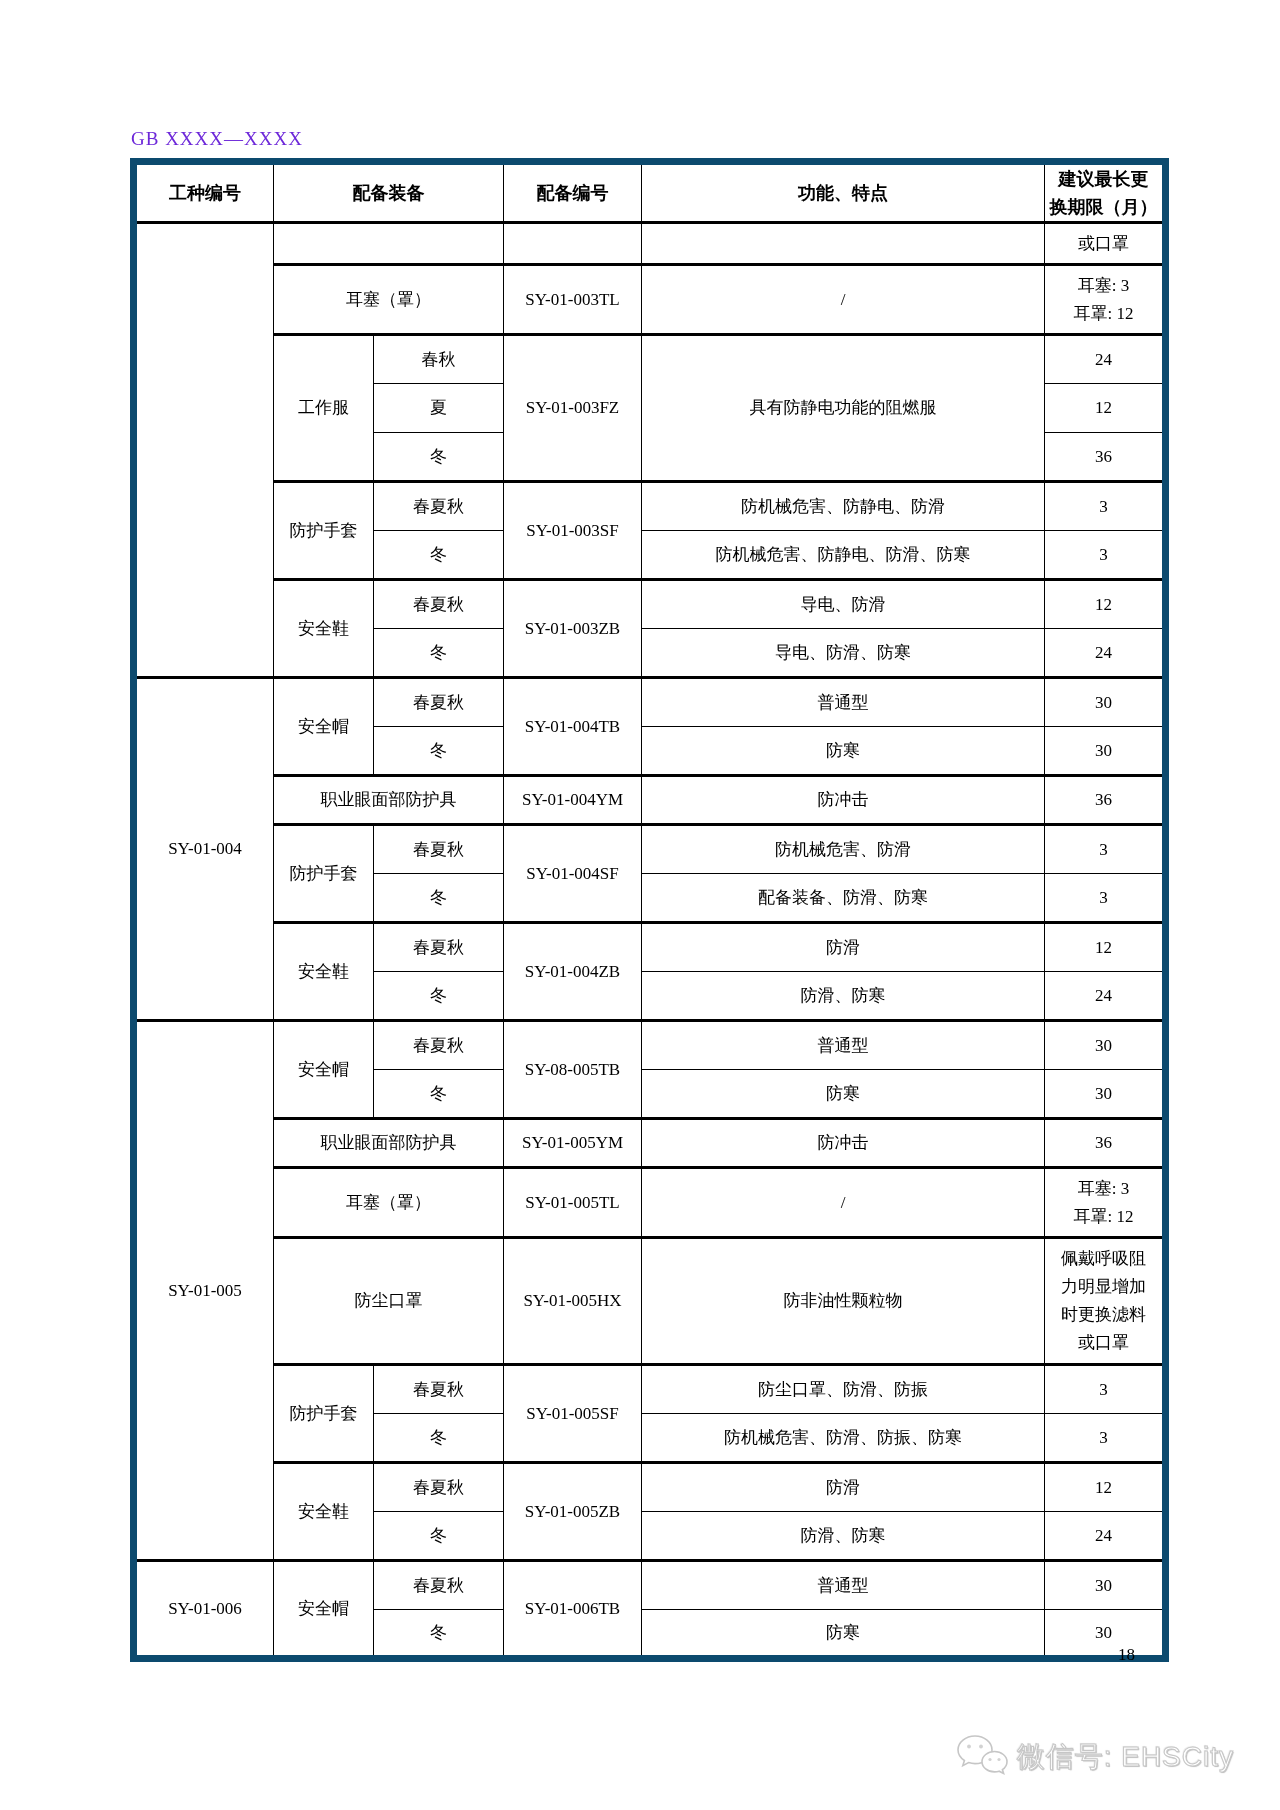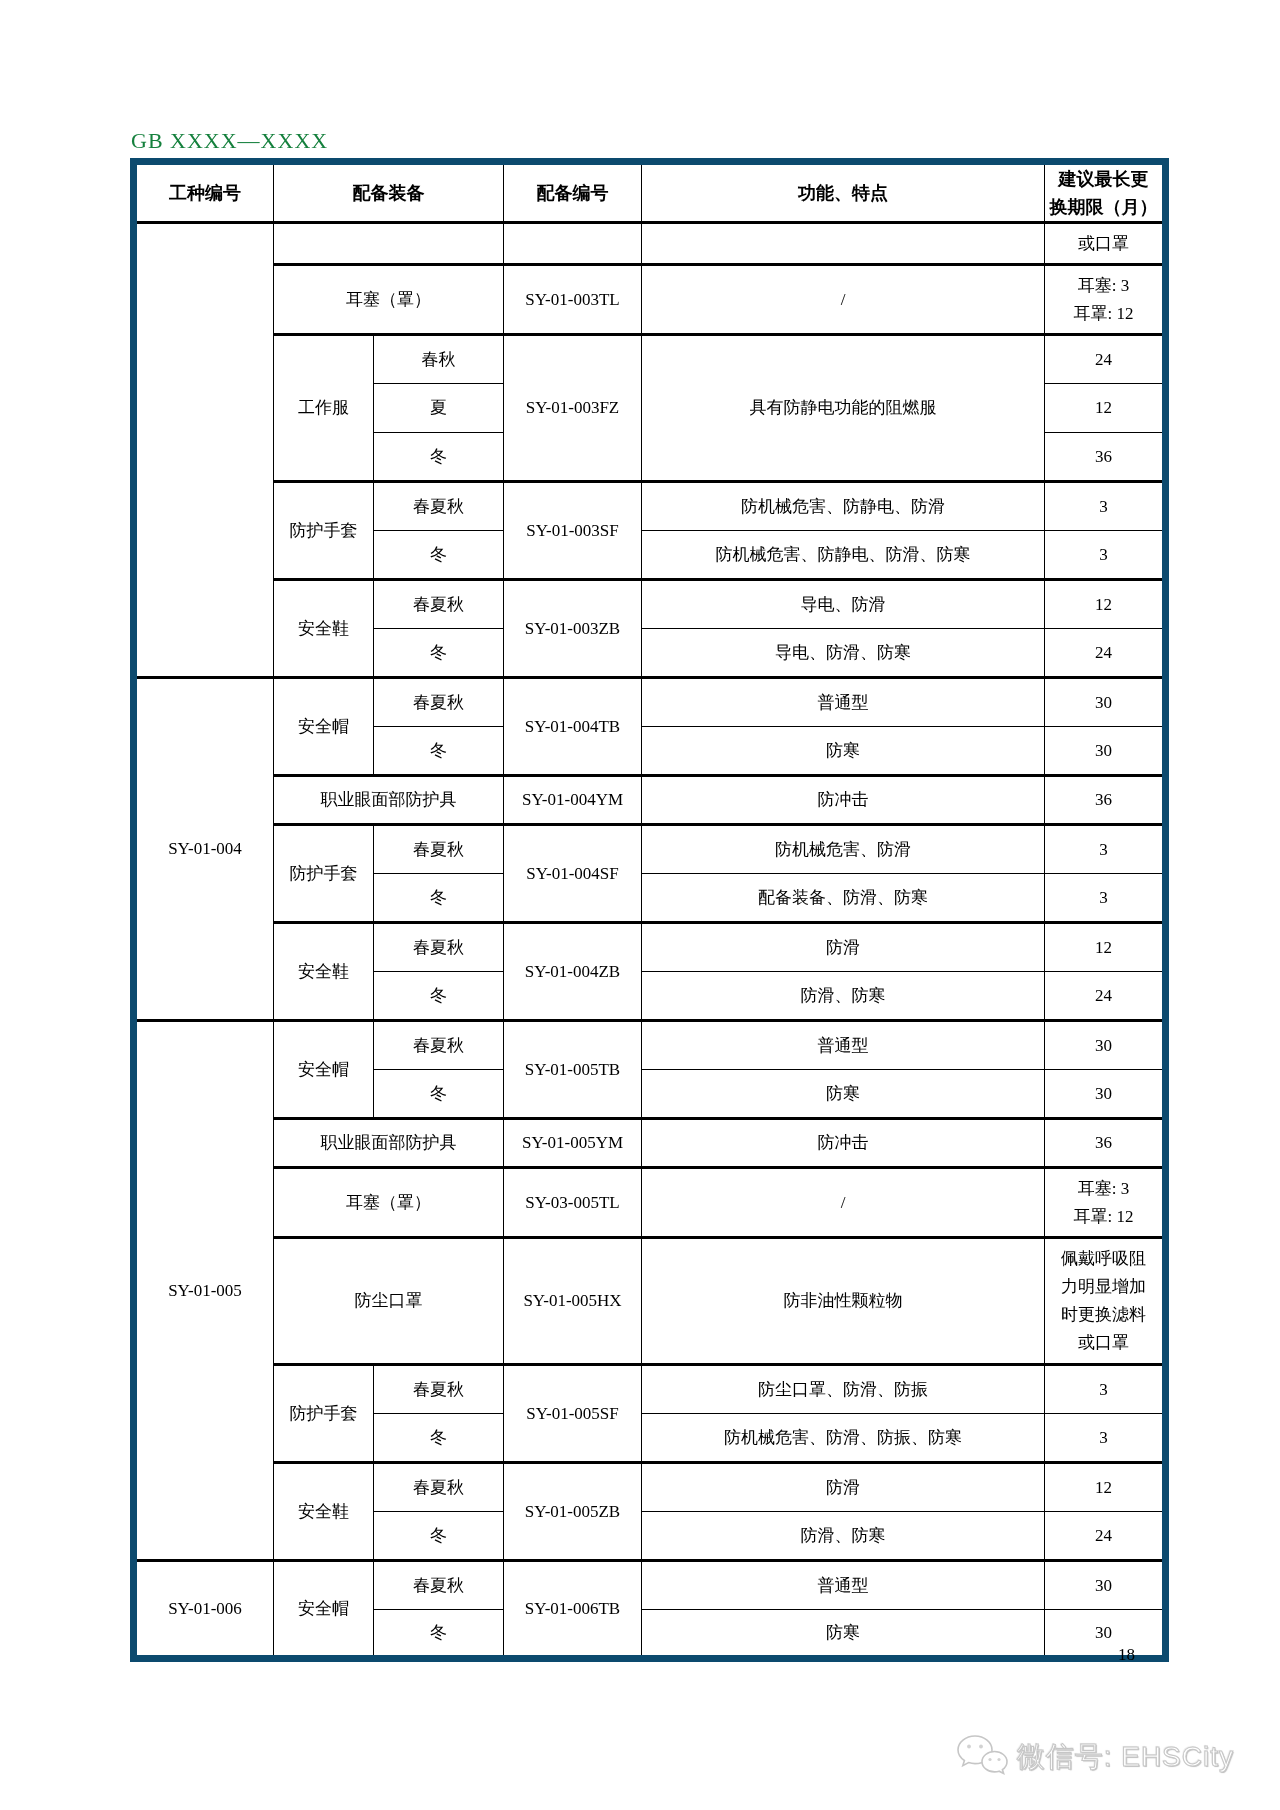--- a/index.html
+++ b/index.html
@@ -7,21 +7,21 @@
     position:relative;
     width:1280px;height:1810px;
     background:#ffffff;
     margin:0 auto;
     font-family:"Liberation Serif","DejaVu Serif",serif;
     color:#111;
     overflow:hidden;
   }
   .doc-code{
     position:absolute;left:131px;top:128px;
-    font-size:22px;letter-spacing:1px;color:#15803d;
+    font-size:19px;letter-spacing:1px;color:#6d28d9;
   }
   table.ppe{
     position:absolute;left:130px;top:158px;
     width:1032px;
     border-collapse:collapse;
     table-layout:fixed;
     border:7px solid #0c4a6e;
   }
   .ppe td,.ppe th{
     border:1.5px solid #000;
@@ -189,38 +189,38 @@
       <tr class="h-s">
         <td>冬</td>
         <td class="c-fn">防滑、防寒</td>
         <td>24</td>
       </tr>
 
       <tr class="h-s sep-block">
         <td rowspan="9">SY-01-005</td>
         <td rowspan="2">安全帽</td>
         <td>春夏秋</td>
-        <td rowspan="2">SY-01-005TB</td>
+        <td rowspan="2">SY-08-005TB</td>
         <td class="c-fn">普通型</td>
         <td>30</td>
       </tr>
       <tr class="h-s">
         <td>冬</td>
         <td class="c-fn">防寒</td>
         <td>30</td>
       </tr>
       <tr class="h-s sep-group">
         <td colspan="2">职业眼面部防护具</td>
         <td>SY-01-005YM</td>
         <td class="c-fn">防冲击</td>
         <td>36</td>
       </tr>
       <tr class="h-d sep-group">
         <td colspan="2">耳塞（罩）</td>
-        <td>SY-03-005TL</td>
+        <td>SY-01-005TL</td>
         <td class="c-fn">/</td>
         <td>耳塞: 3
 耳罩: 12</td>
       </tr>
       <tr class="h-q sep-group">
         <td colspan="2">防尘口罩</td>
         <td>SY-01-005HX</td>
         <td class="c-fn">防非油性颗粒物</td>
         <td>佩戴呼吸阻
 力明显增加

